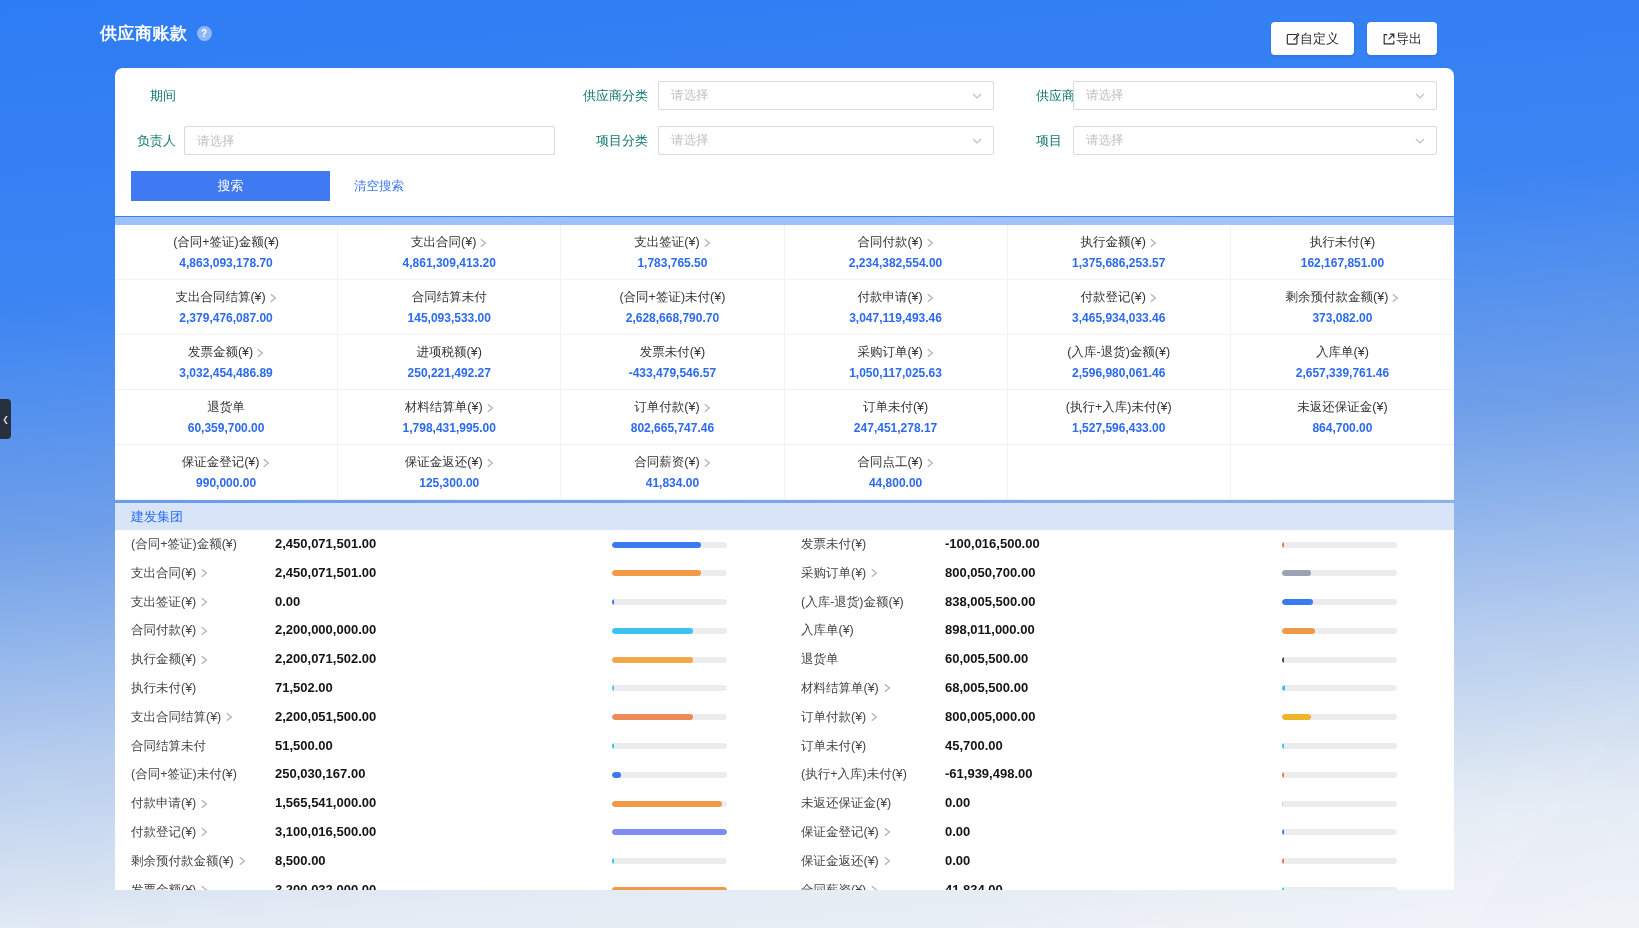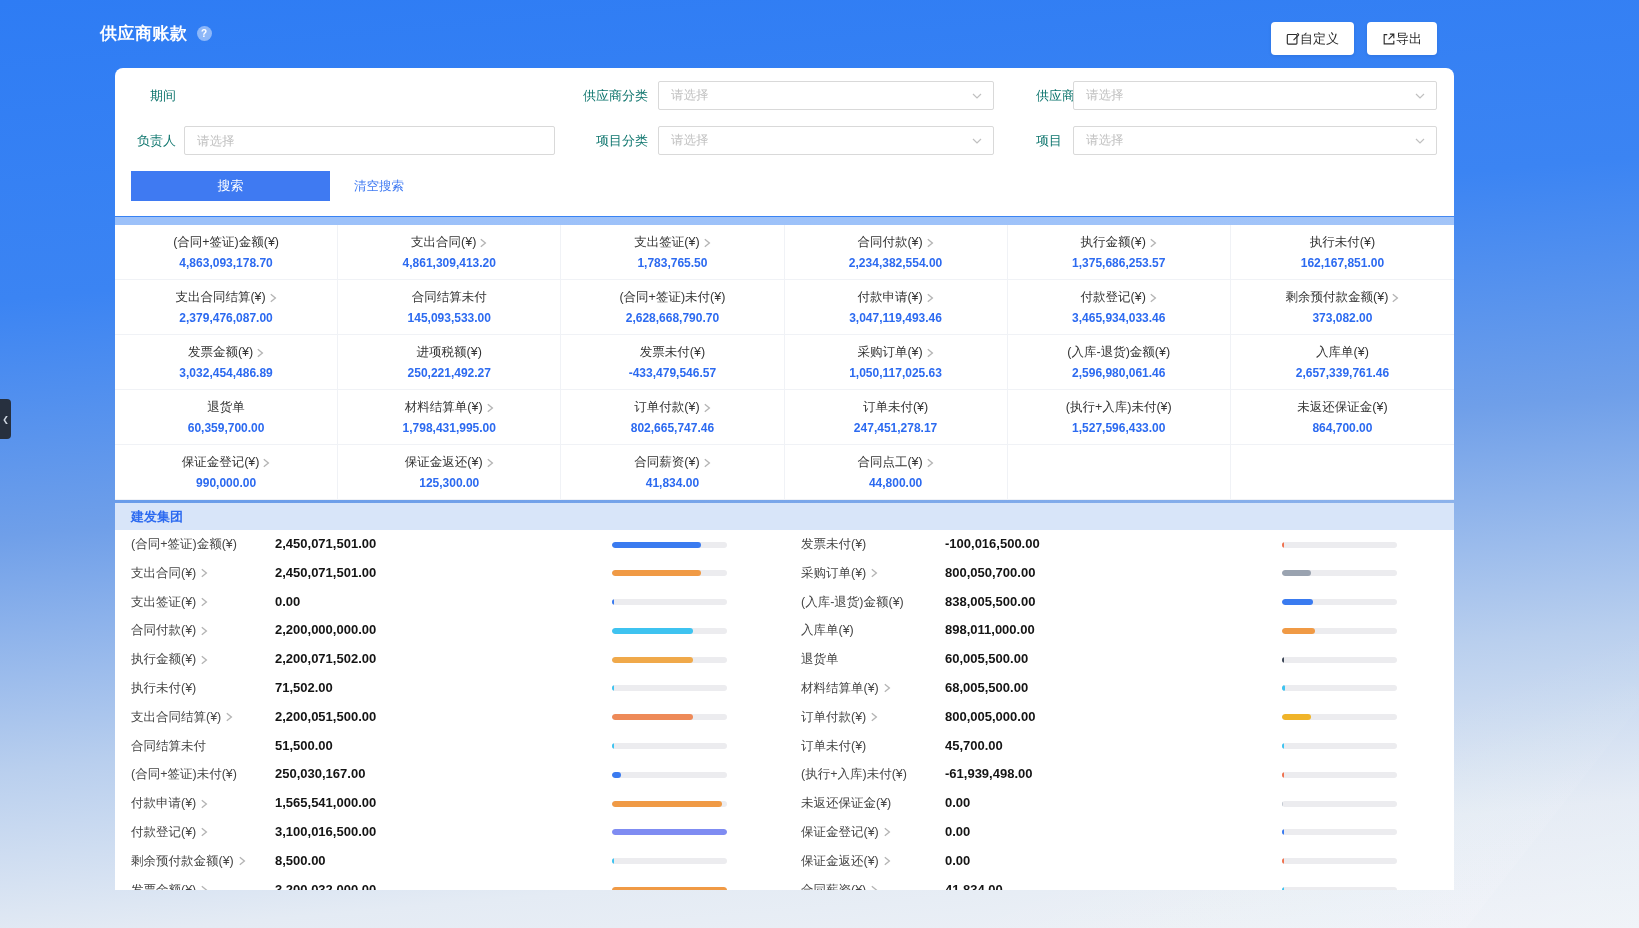--- a/index.html
+++ b/index.html
@@ -53,21 +53,21 @@
   .summary-grid { position:absolute; left:115px; top:225px; width:1339px; z-index:2; background:#fff;
     display:grid; grid-template-columns:repeat(6,1fr); grid-auto-rows:55px; }
   .sum-cell { border-right:1px solid #f0f2f6; border-bottom:1px solid #f0f2f6;
     display:flex; flex-direction:column; align-items:center; justify-content:center; cursor:pointer; }
   .sum-cell:nth-child(6n) { border-right:none; }
   .sum-label { font-size:12.5px; color:#333; display:flex; align-items:center; gap:3px; }
   .sum-value { font-size:12px; font-weight:700; color:#2c6af0; margin-top:5px; }
 
   .group-header { position:absolute; left:115px; top:503px; width:1339px; height:27px; z-index:2;
     background:#d8e5f9; }
-  .group-name { font-size:13px; font-weight:700; color:#2c6af0; line-height:27px; padding-left:16px; }
+  .group-name { font-size:13px; font-weight:400; color:#2c6af0; line-height:27px; padding-left:16px; }
 
   .rows-wrap { position:absolute; left:115px; top:530px; width:1339px; height:360px; z-index:2;
     background:#fff; overflow:hidden; }
   .rows-col { position:absolute; top:0; height:100%; }
   .col-left { left:0; width:670px; }
   .col-right { left:670px; width:669px; }
   .metric-row { position:relative; height:28.8px; }
   .metric-row .m-label { position:absolute; left:16px; top:0; line-height:28.8px; font-size:12.5px; color:#454545;
     display:flex; align-items:center; gap:4px; }
   .metric-row .m-value { position:absolute; left:160px; top:0; line-height:28.8px; font-size:13px; font-weight:700; color:#141414; }

